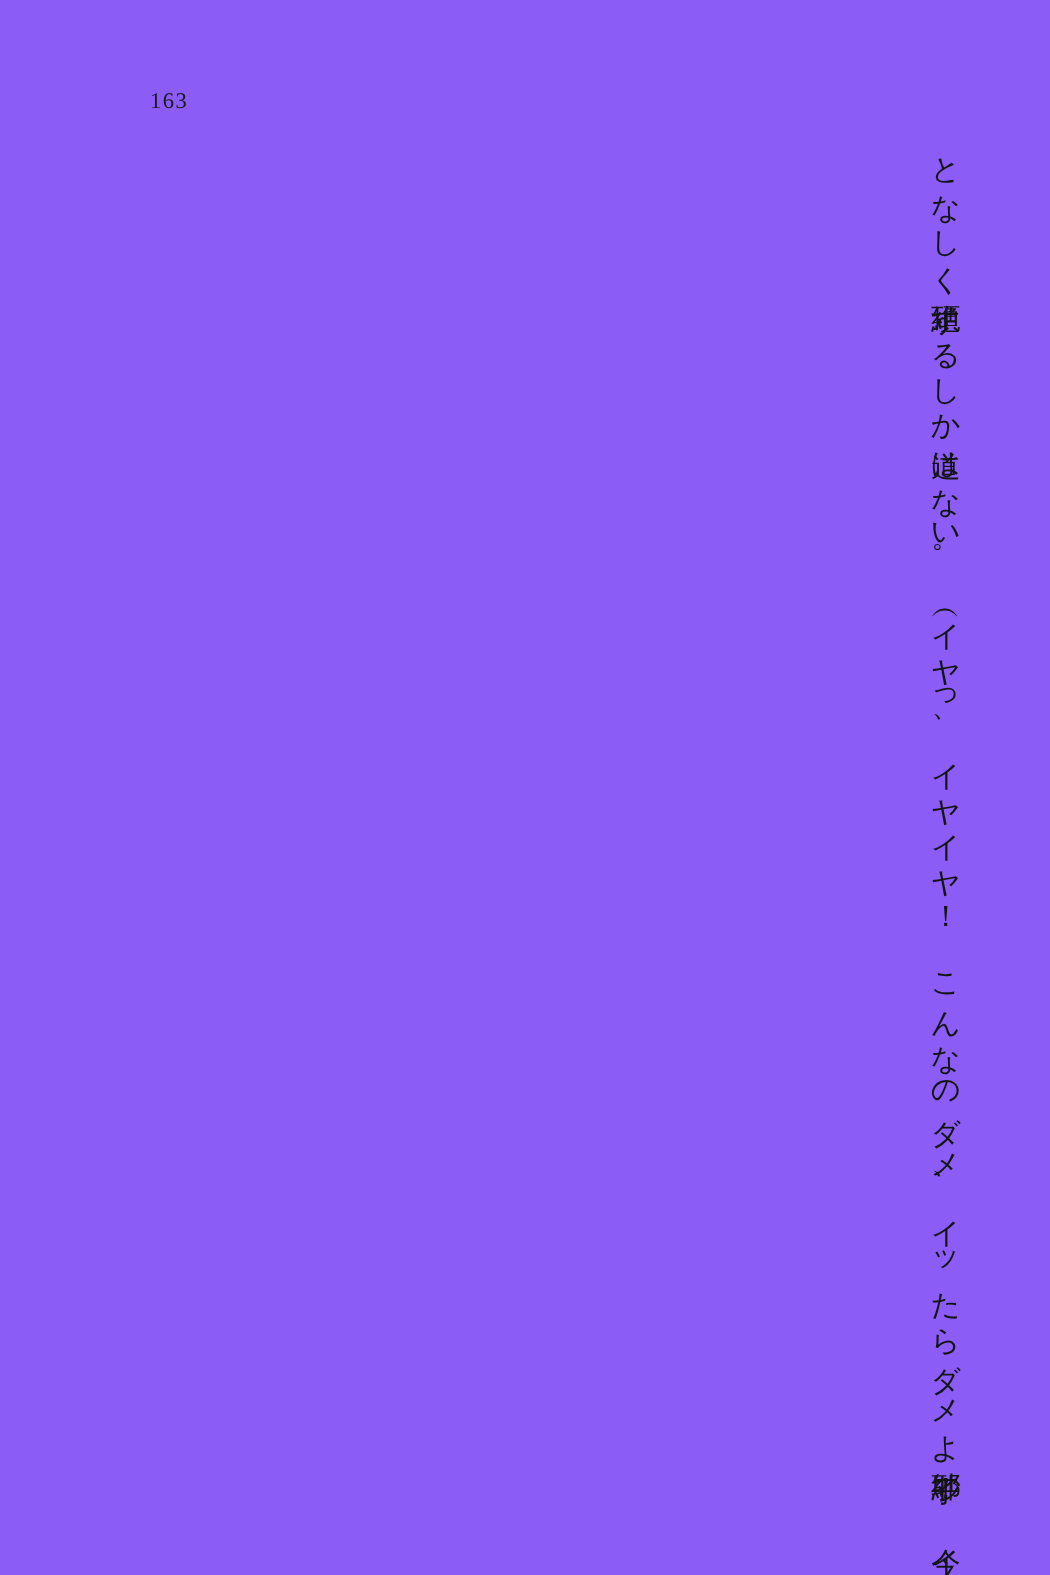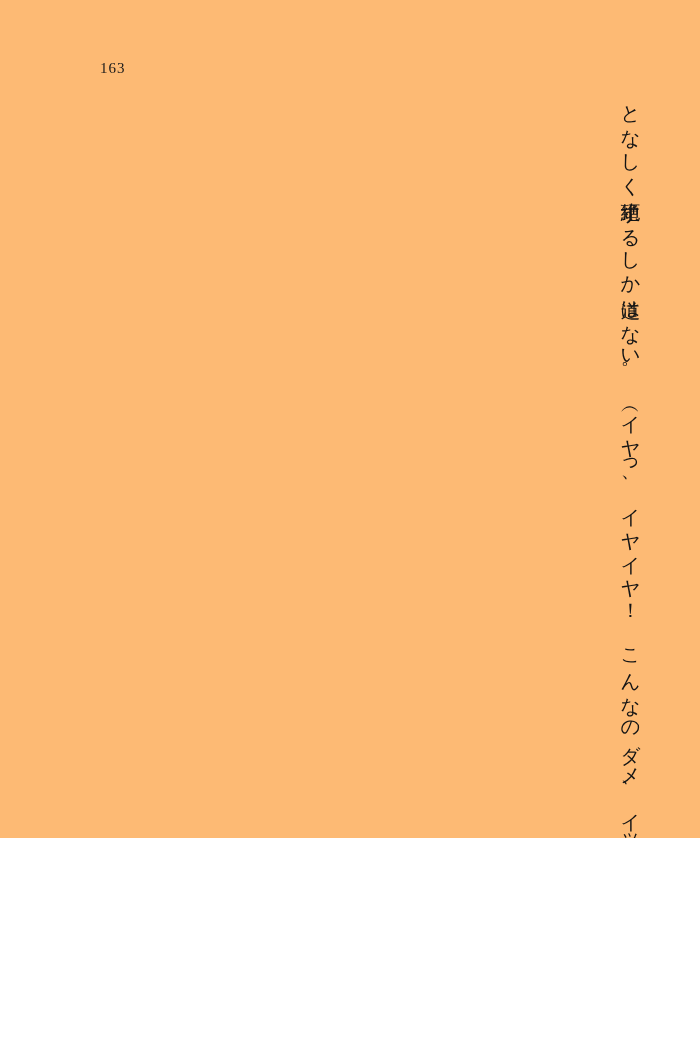--- a/index.html
+++ b/index.html
@@ -3,22 +3,22 @@
 <meta charset="utf-8">
 <style>
   html, body {
     margin: 0;
     padding: 0;
     background: #ffffff;
   }
   .page {
     position: relative;
     width: 700px;
-    height: 838px;
-    background: #fdba74;
+    height: 1050px;
+    background: #8b5cf6;
     overflow: hidden;
     font-family: "DejaVu Serif", "Liberation Serif", serif;
     color: #111111;
   }
   .page-number {
     position: absolute;
     top: 60px;
     left: 100px;
     font-size: 15px;
     letter-spacing: 1px;

